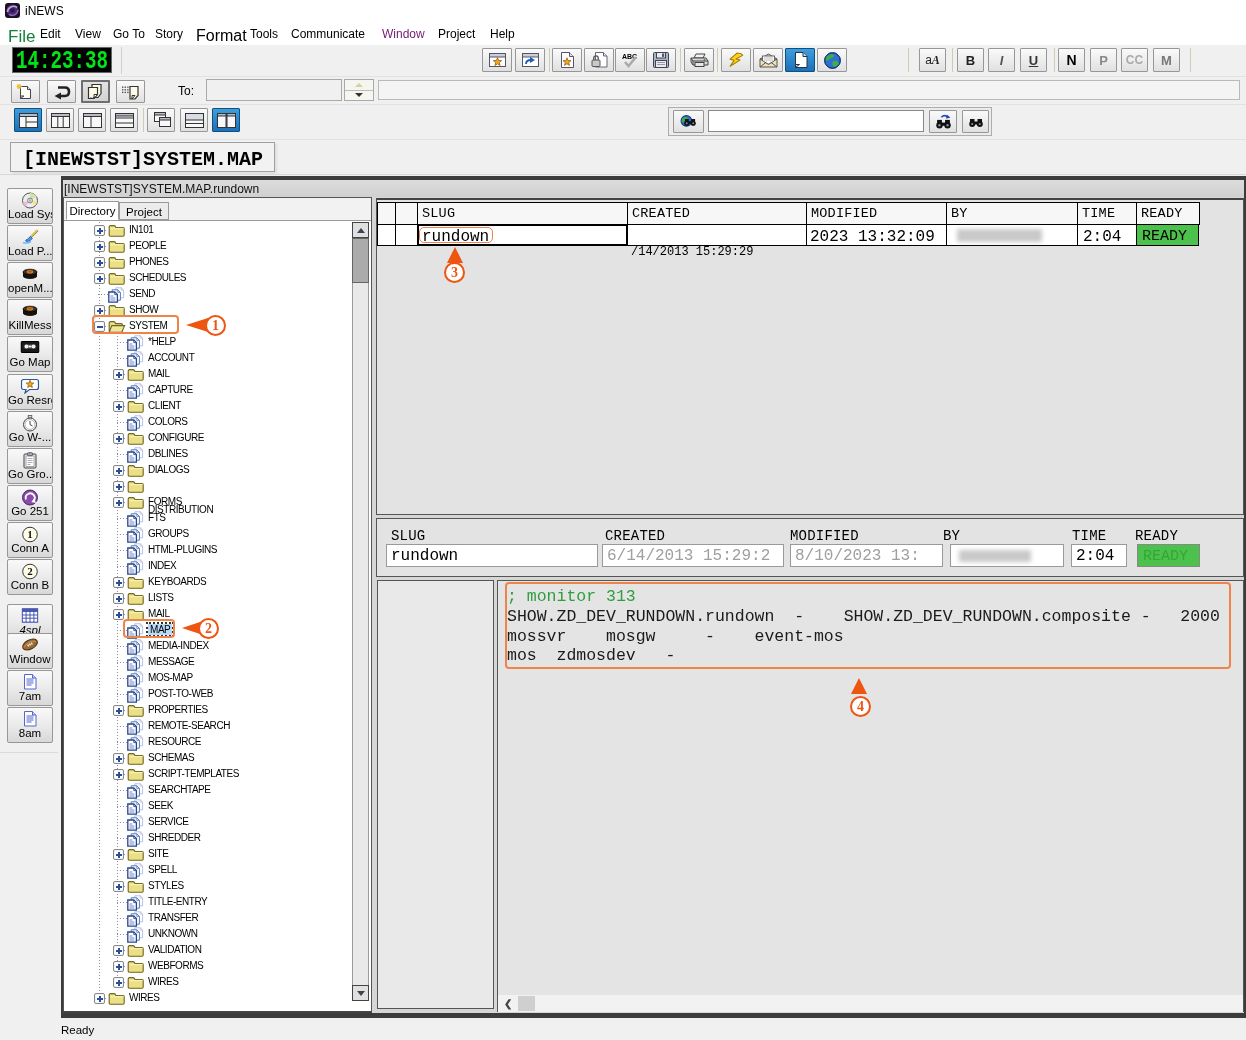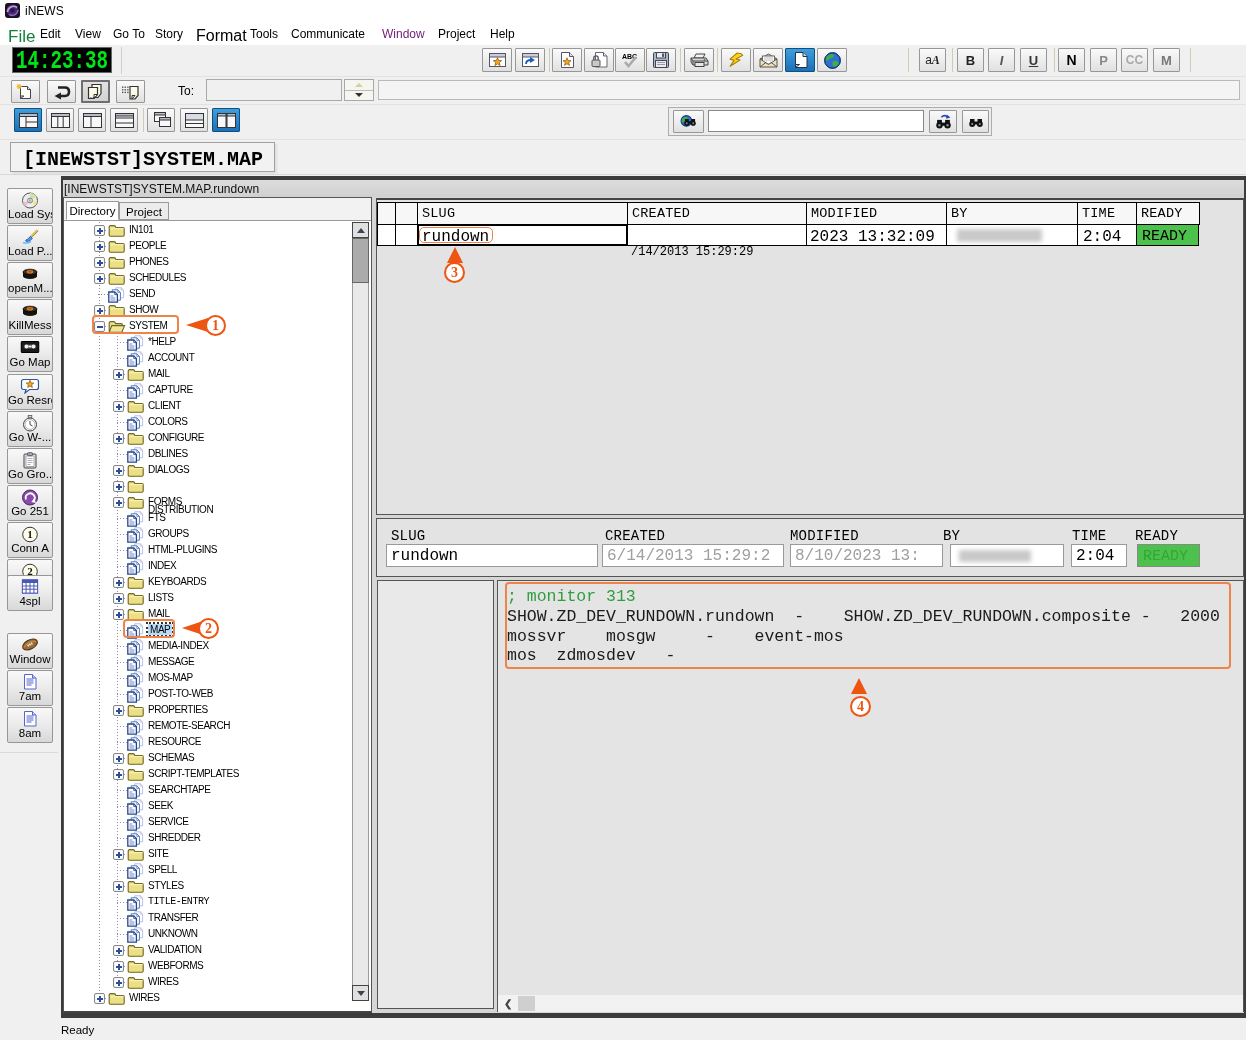--- a/index.html
+++ b/index.html
@@ -477,21 +477,21 @@
     </svg>
     <span class="lbl">Conn A</span>
   </div>
 <div class="sbtn" style="top:559px;">
     <svg width="17" height="17" viewBox="0 0 17 17">
       <circle cx="8.5" cy="8.5" r="7.3" fill="#fdfde8" stroke="#333"></circle>
       <text x="8.5" y="12.4" text-anchor="middle" font-family="Liberation Serif" font-size="11" font-weight="bold" fill="#111">2</text>
     </svg>
     <span class="lbl">Conn B</span>
   </div>
-<div class="sbtn" style="top:575px;">
+<div class="sbtn" style="top:604px;font-style:italic;">
     <svg width="17" height="15" viewBox="0 0 17 15">
       <rect x="0.8" y="0.8" width="15.4" height="13.4" fill="#fff" stroke="#4a58b0" stroke-width="1.2"></rect>
       <rect x="0.8" y="0.8" width="15.4" height="3.2" fill="#4a58b0"></rect>
       <g stroke="#4a58b0" stroke-width="1">
         <path d="M0.8 7 h15.4 M0.8 10.2 h15.4 M4.6 4 v10 M8.5 4 v10 M12.4 4 v10"></path>
       </g>
     </svg>
     <span class="lbl">4spl</span>
   </div>
 <div class="sbtn" style="top:633px;">
@@ -953,21 +953,21 @@
       <path d="M7.8 0.8 h5.4 l2.4 2.4 v7.6 h-7.8z" fill="#fff" stroke="#b0bcdf" stroke-width="0.9"></path>
       <path d="M13.2 0.8 v2.4 h2.4z" fill="#fff" stroke="#b0bcdf" stroke-width="0.7"></path>
       <path d="M4.2 2.8 h5.6 l2.6 2.6 v7.8 h-8.2z" fill="#fff" stroke="#5577bb" stroke-width="1"></path>
       <path d="M9.8 2.8 v2.6 h2.6z" fill="#e8ecf8" stroke="#5577bb" stroke-width="0.8"></path>
       <path d="M0.8 5 h6 l2.6 2.6 v7.6 h-8.6z" fill="#fff" stroke="#24458f" stroke-width="1.3"></path>
       <path d="M6.8 5 v2.6 h2.6z" fill="#e8ecf8" stroke="#24458f" stroke-width="0.9"></path>
       <g stroke="#7288c2" stroke-width="1">
         <path d="M2.4 9 h3 M2.4 11 h5 M2.4 13 h5"></path>
       </g>
     </svg></div>
-<div class="trow abs" style="left:148px;top:894px;font-family:Liberation Mono, monospace;">TITLE-ENTRY</div>
+<div class="trow abs" style="left:148px;top:894px;">TITLE-ENTRY</div>
 <div class="abs" style="left:117px;top:918px;width:10px;height:1px;background-image:repeating-linear-gradient(to right,#909090 0 1px,transparent 1px 3px);"></div>
 <div class="abs" style="left:127px;top:911px;"><svg width="17" height="16" viewBox="0 0 17 16">
       <path d="M7.8 0.8 h5.4 l2.4 2.4 v7.6 h-7.8z" fill="#fff" stroke="#b0bcdf" stroke-width="0.9"></path>
       <path d="M13.2 0.8 v2.4 h2.4z" fill="#fff" stroke="#b0bcdf" stroke-width="0.7"></path>
       <path d="M4.2 2.8 h5.6 l2.6 2.6 v7.8 h-8.2z" fill="#fff" stroke="#5577bb" stroke-width="1"></path>
       <path d="M9.8 2.8 v2.6 h2.6z" fill="#e8ecf8" stroke="#5577bb" stroke-width="0.8"></path>
       <path d="M0.8 5 h6 l2.6 2.6 v7.6 h-8.6z" fill="#fff" stroke="#24458f" stroke-width="1.3"></path>
       <path d="M6.8 5 v2.6 h2.6z" fill="#e8ecf8" stroke="#24458f" stroke-width="0.9"></path>
       <g stroke="#7288c2" stroke-width="1">
         <path d="M2.4 9 h3 M2.4 11 h5 M2.4 13 h5"></path>

